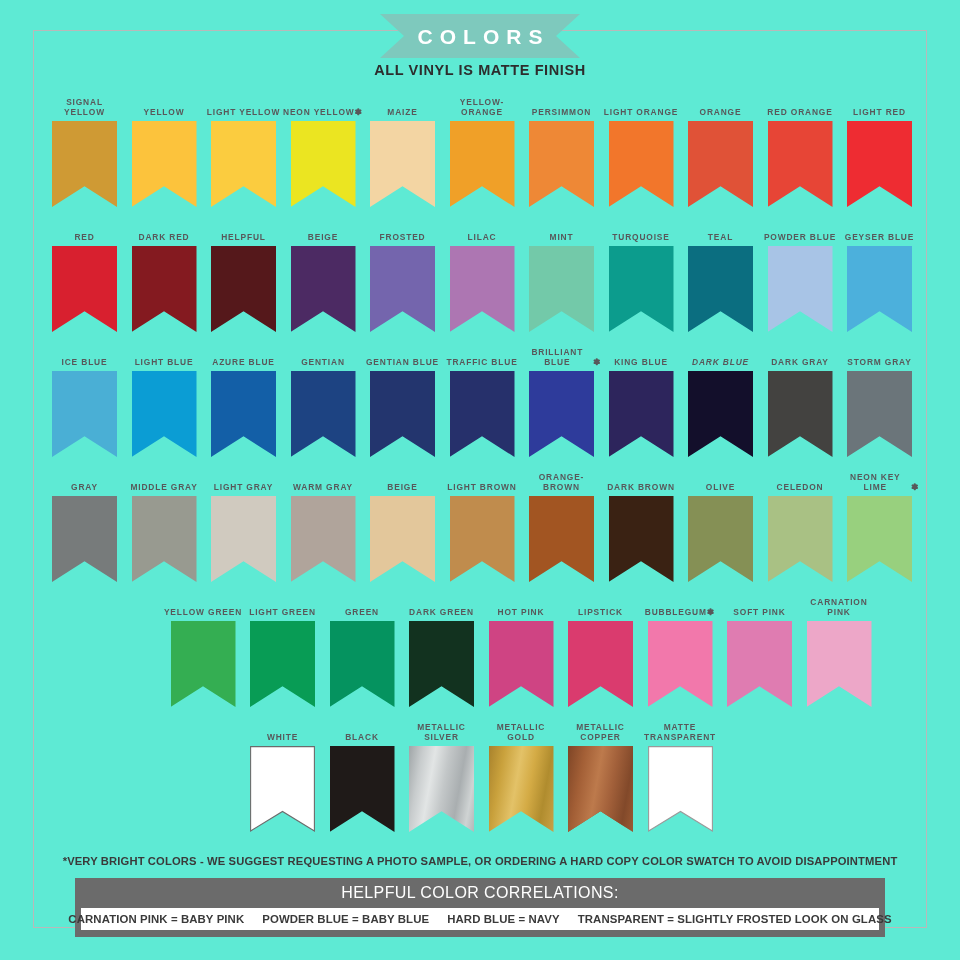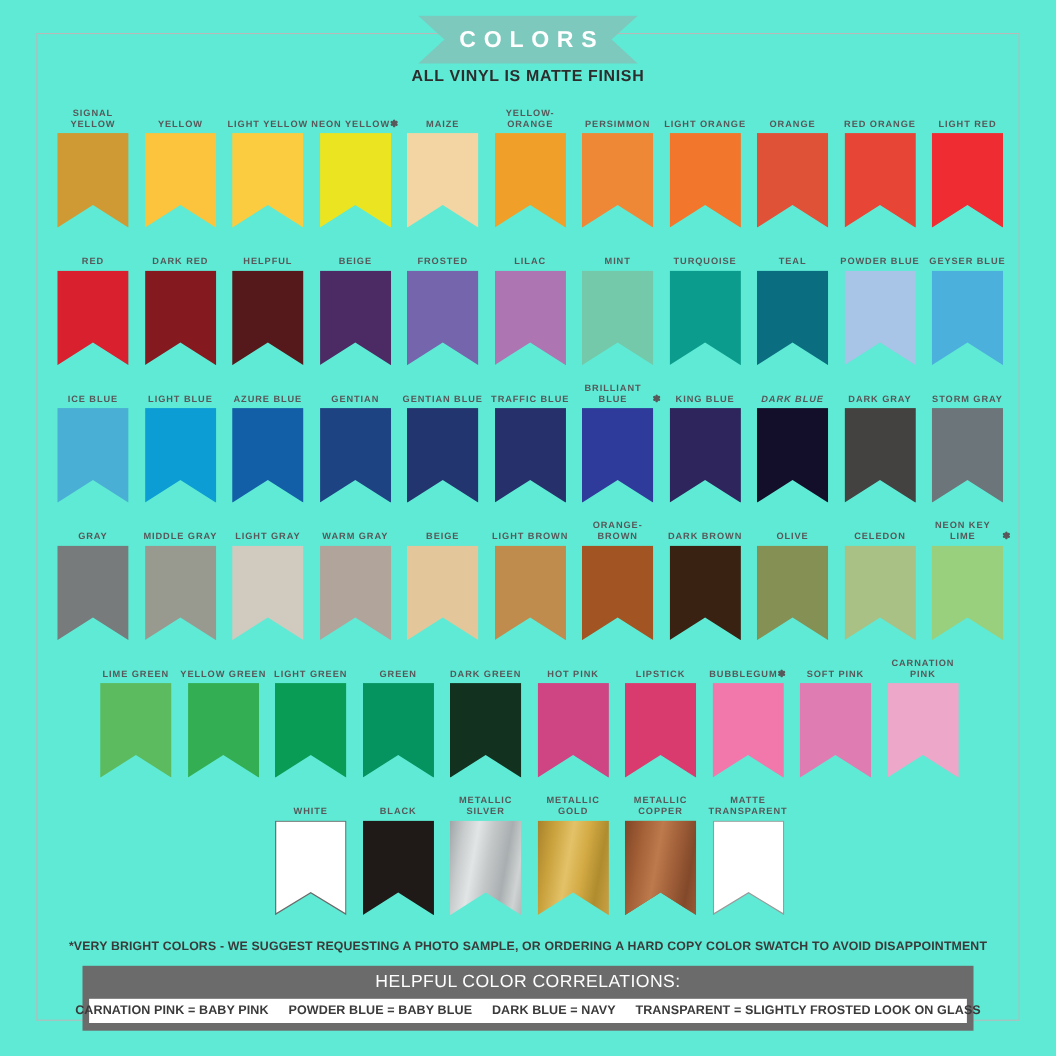--- a/index.html
+++ b/index.html
@@ -379,24 +379,20 @@
         <div class="cell" style="left: 760px;">
           <div class="cell-label">CELEDON</div>
           <div class="swatch" style="background: rgb(169, 193, 132);"></div>
         </div>
         <div class="cell" style="left: 839.5px;">
           <div class="cell-label">NEON KEY LIME<span class="star">✽</span></div>
           <div class="swatch" style="background: rgb(152, 208, 126);"></div>
         </div>
       </div>
       <div class="row" style="top: 596px;">
-        <div class="cell" style="left: 83.5px;">
-          <div class="cell-label">LIME GREEN</div>
-          <div class="swatch" style="background: rgb(92, 187, 95);"></div>
-        </div>
         <div class="cell" style="left: 163px;">
           <div class="cell-label">YELLOW GREEN</div>
           <div class="swatch" style="background: rgb(52, 174, 82);"></div>
         </div>
         <div class="cell" style="left: 242.5px;">
           <div class="cell-label">LIGHT GREEN</div>
           <div class="swatch" style="background: rgb(8, 156, 85);"></div>
         </div>
         <div class="cell" style="left: 322px;">
           <div class="cell-label">GREEN</div>
@@ -469,19 +465,19 @@
 
   <div id="footnote">*VERY BRIGHT COLORS - WE SUGGEST REQUESTING A PHOTO SAMPLE, OR ORDERING A HARD COPY COLOR SWATCH TO AVOID DISAPPOINTMENT</div>
 
   <div id="correlations" style="background: rgb(107, 107, 107);">
     <div id="corr-title">HELPFUL COLOR CORRELATIONS:</div>
     <div id="corr-box">
         <div class="corr-item">CARNATION PINK = BABY PINK</div>
         <div class="corr-sep" style="background: rgb(107, 107, 107);"></div>
         <div class="corr-item">POWDER BLUE = BABY BLUE</div>
         <div class="corr-sep" style="background: rgb(107, 107, 107);"></div>
-        <div class="corr-item">DARK BLUE = NAVY</div>
+        <div class="corr-item">HARD BLUE = NAVY</div>
         <div class="corr-sep" style="background: rgb(107, 107, 107);"></div>
         <div class="corr-item">TRANSPARENT = SLIGHTLY FROSTED LOOK ON GLASS</div>
       </div>
   </div>
 
 </div>
 
 </body></html>

